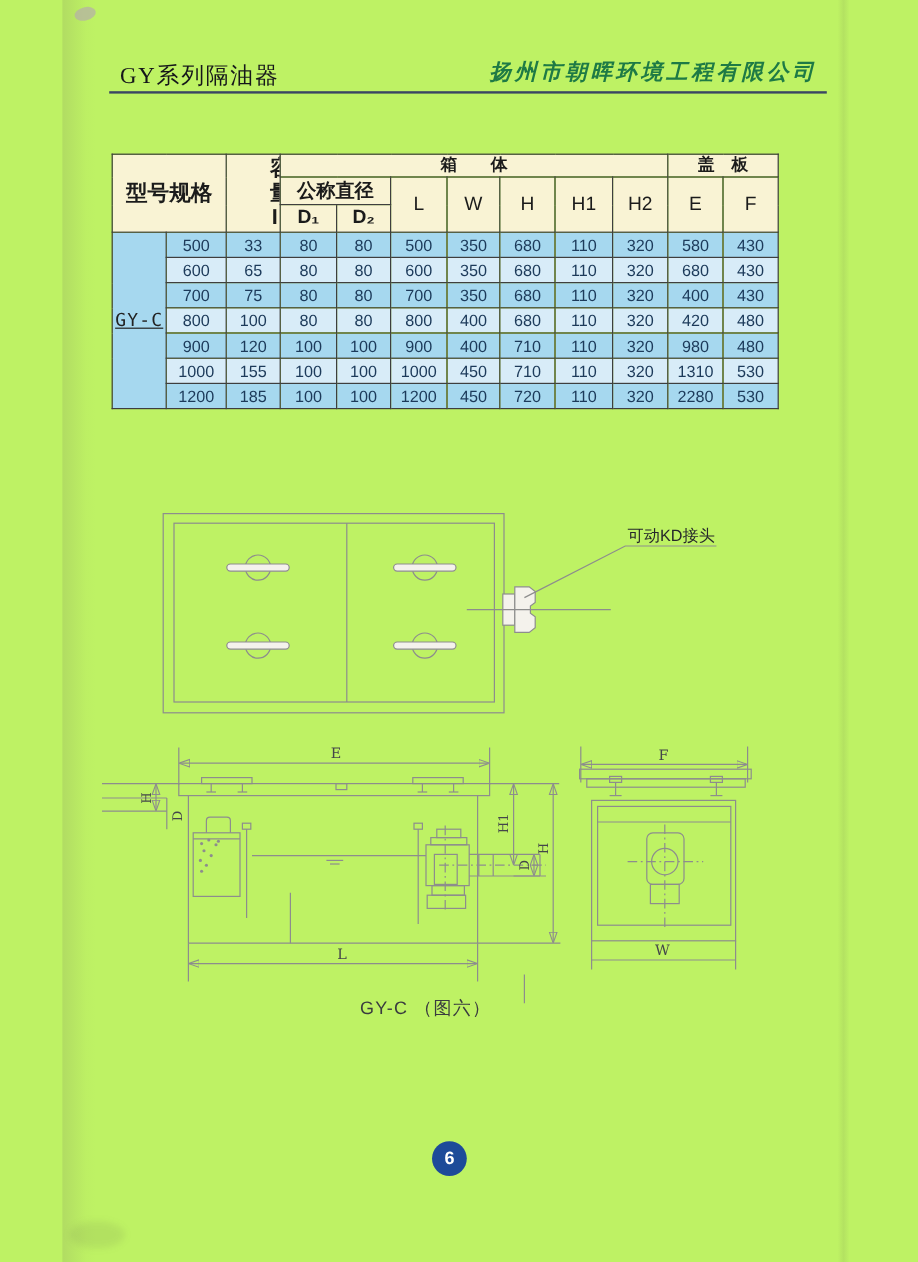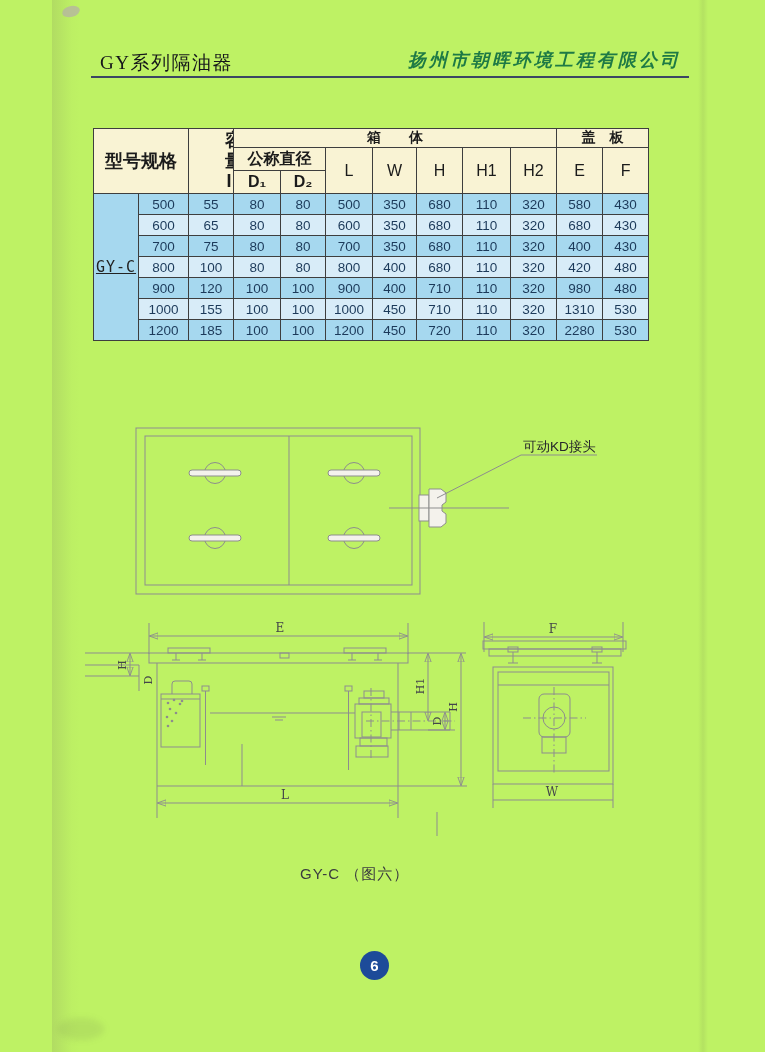--- a/index.html
+++ b/index.html
@@ -44,21 +44,21 @@
   
   svg.draw{position:absolute;left:60px;top:410px;}
   svg.draw line,svg.draw rect,svg.draw path,svg.draw polyline,svg.draw circle{
     stroke:#8d8d8d;stroke-width:1;fill:none;}
   svg.draw .fillbg{fill:#f4f2ec;}
   svg.draw .dot{fill:#8d8d8d;stroke:none;}
   svg.draw .dashdot{stroke-dasharray:8 3 1.5 3;}
   svg.draw text{stroke:none;fill:#44464a;font-family:"DejaVu Serif",serif;font-size:12px;}
   svg.draw text.sm{font-size:11px;}
   svg.draw text.kd{font-size:13.5px;fill:#26272b;font-family:"Liberation Sans",sans-serif;}
-  .caption{position:absolute;left:300px;top:865px;font-size:15px;color:#3a3b3f;letter-spacing:1px;}
+  .caption{position:absolute;left:300px;top:831px;font-size:15px;color:#3a3b3f;letter-spacing:1px;}
 
   
   .badge{position:absolute;left:360px;top:951px;width:29px;height:29px;border-radius:50%;
     background:#1d4b99;color:#fff;font-size:15px;font-weight:bold;
     display:flex;align-items:center;justify-content:center;}
 </style>
 </head>
 <body>
 
 <div class="page">
@@ -108,21 +108,21 @@
       </tr>
       <tr class="h3">
         <th class="mid">D₁</th>
         <th class="mid">D₂</th>
       </tr>
     </thead>
     <tbody>
       <tr>
         <td class="series" rowspan="7">GY-C</td>
         <td>500</td>
-          <td>55</td>
+          <td>33</td>
           <td>80</td>
           <td>80</td>
           <td>500</td>
           <td>350</td>
           <td>680</td>
           <td>110</td>
           <td>320</td>
           <td>580</td>
           <td>430</td>
       </tr>

